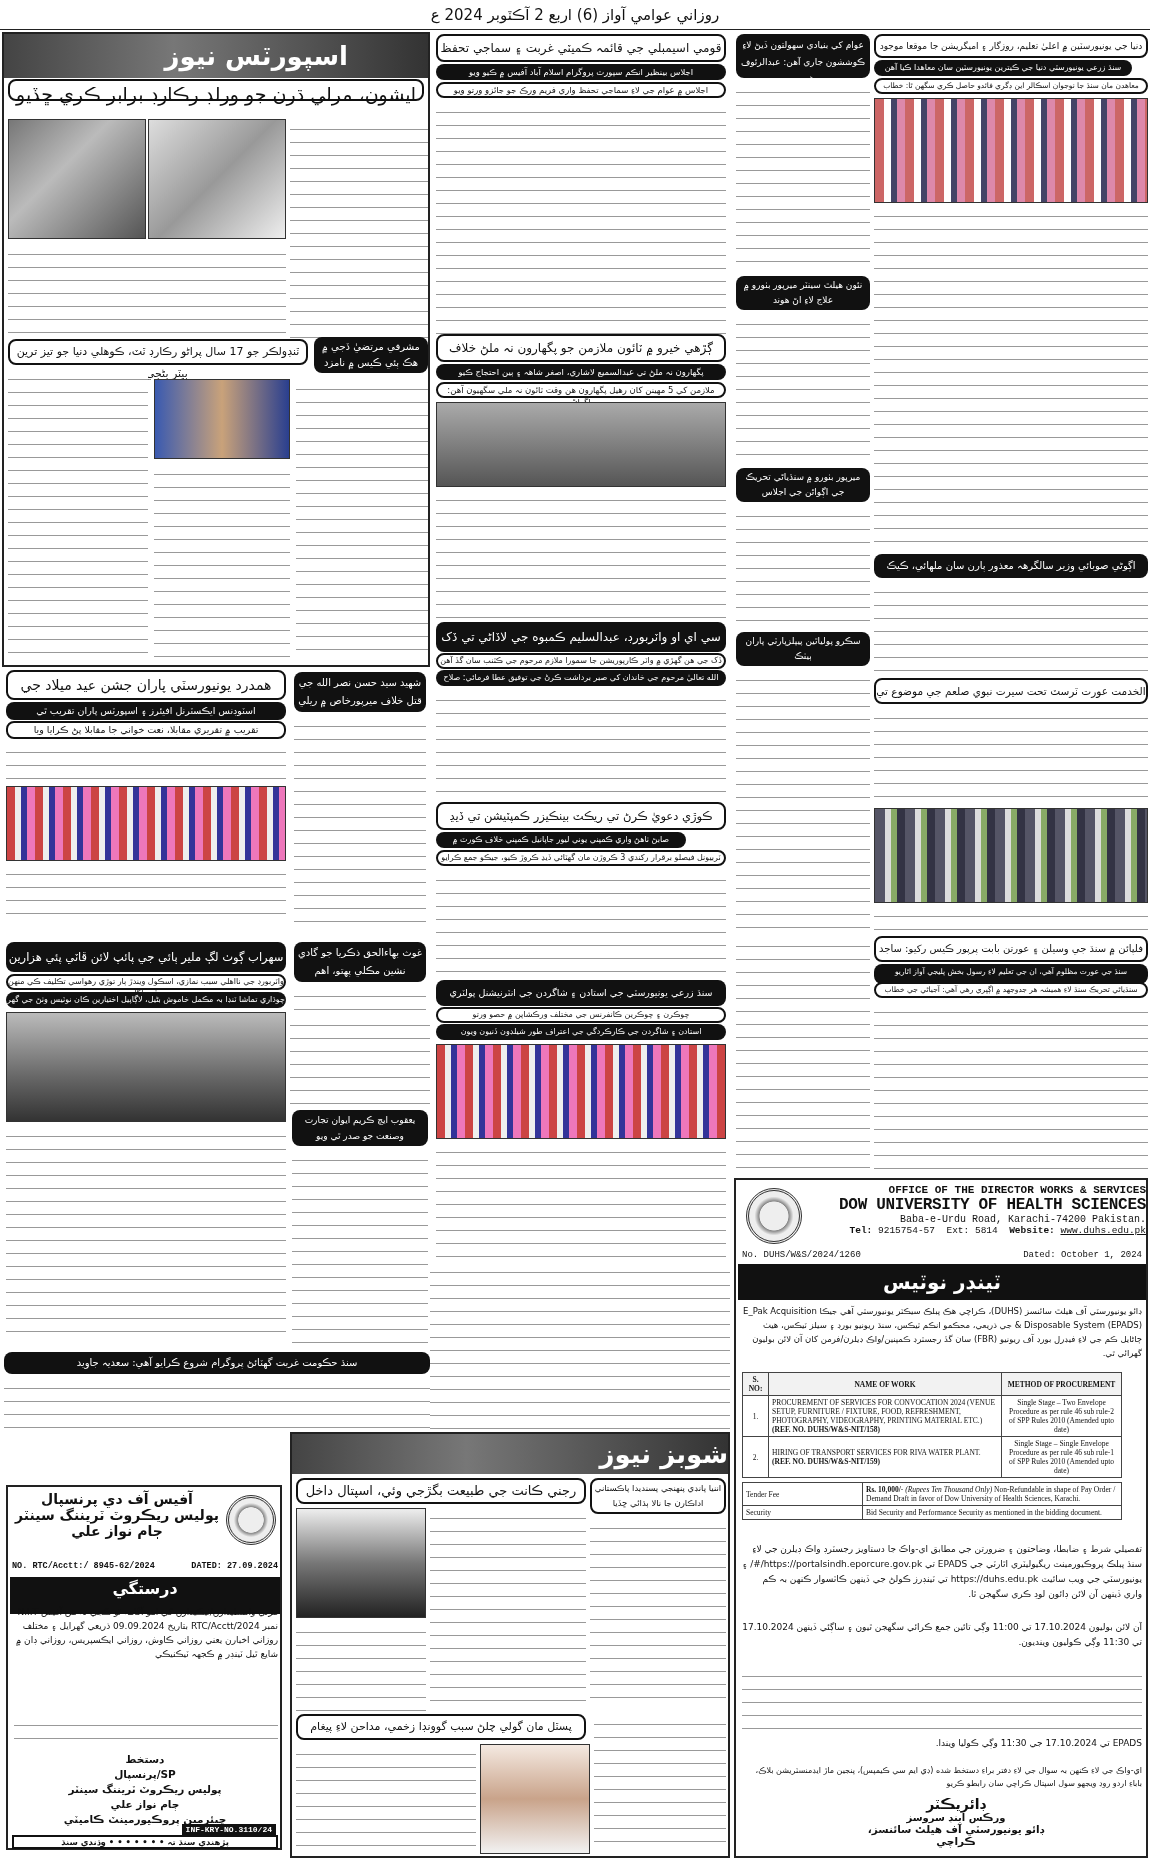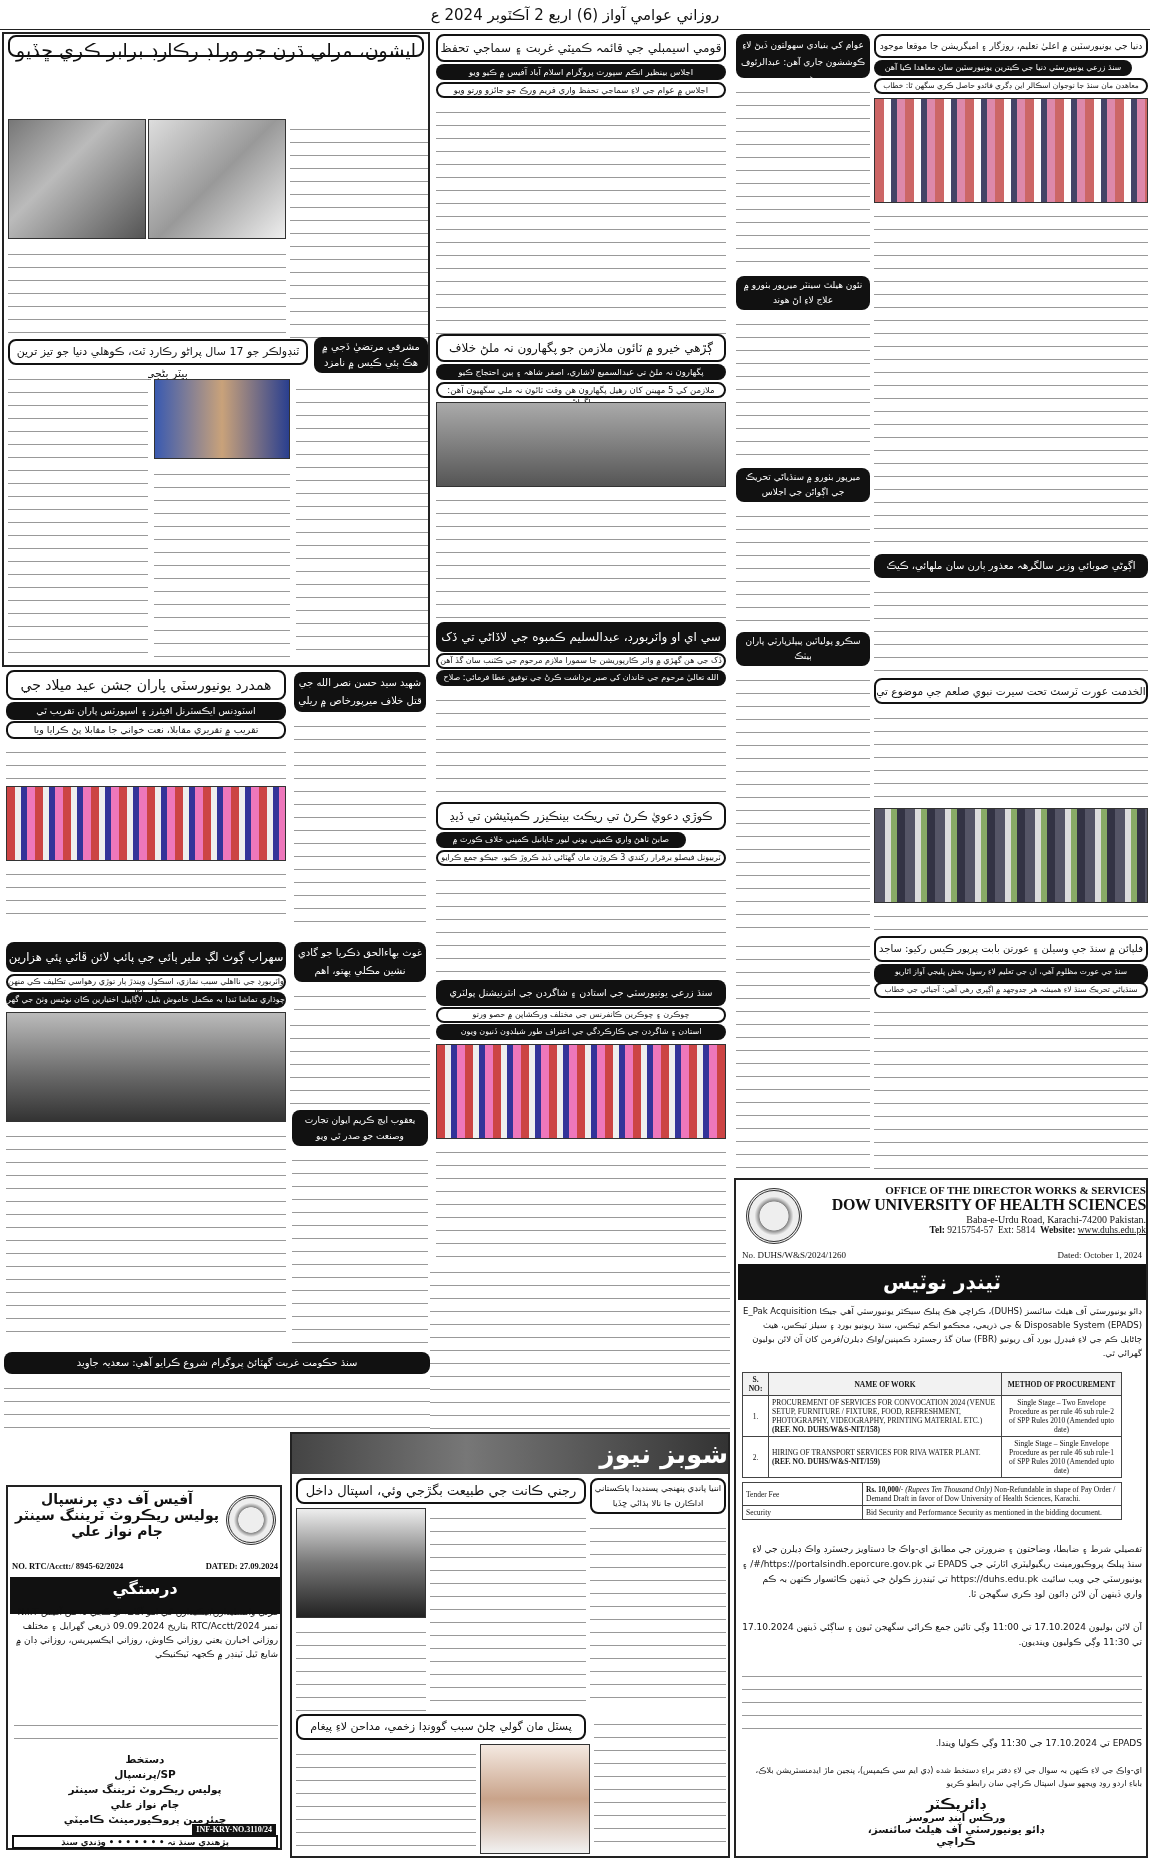--- a/index.html
+++ b/index.html
@@ -12,31 +12,34 @@
 .outline{border:2px solid #111;border-radius:8px;text-align:center;background:#fff}
 .col-text{font-size:9.5px;line-height:13px;color:#222;overflow:hidden;direction:rtl;text-align:justify}
 .photo{background:linear-gradient(135deg,#777,#bbb 40%,#555);border:1px solid #333}
 .photo.light{background:linear-gradient(135deg,#ddd,#999 50%,#eee)}
 .photo.crowd{background:repeating-linear-gradient(90deg,#c44 0 8px,#eee 8px 14px,#339 14px 20px,#e7b 20px 28px)}
 .banner{background:linear-gradient(90deg,#444,#777 40%,#333);color:#fff;text-align:right;font-weight:bold}
 .rule{background:#222}
 table{border-collapse:collapse;width:100%}
 td,th{border:1px solid #444;font-family:"Liberation Serif",serif;font-size:7.5px;padding:2px 3px;vertical-align:middle}
 th{font-weight:bold;text-align:center;background:#f2f2f2}
-.en{font-family:Liberation Serif, serif;direction:ltr}
+.en{font-family:Liberation Mono, monospace;direction:ltr}
 .seal{border:3px double #333;border-radius:50%;background:radial-gradient(circle,#eee 40%,#888 42%,#eee 55%)}
 .filler{background:repeating-linear-gradient(180deg,#fff 0 10px,#999 10px 11px,#fff 11px 13px)}
 </style>
 </head>
 <body>
 
 <div class="abs masthead rtl" style="text-align:center">روزاني عوامي آواز (6) اربع 2 آڪٽوبر 2024 ع</div>
 <div class="abs rule" style="left:0;top:29px;width:1150px;height:1px"></div>
 
 <div class="abs box" style="left:2px;top:32px;width:428px;height:635px">
+  <div class="banner rtl" style="height:44px;font-size:26px;line-height:44px;padding-right:80px;text-align:right">
+    <span>اسپورٽس نيوز</span>
+  </div>
   <div class="outline rtl" style="margin:1px 4px;height:22px;font-size:19px;line-height:26px;text-align:center">ايشون، مرلي ڌرن جو ورلڊ رڪارڊ برابر ڪري ڇڏيو</div>
   <div class="abs photo" style="left:4px;top:85px;width:138px;height:120px"></div>
   <div class="abs photo light" style="left:144px;top:85px;width:138px;height:120px"></div>
   <div class="abs col-text filler" style="left:286px;top:85px;width:138px;height:220px"></div>
   <div class="abs col-text filler" style="left:4px;top:210px;width:278px;height:95px"></div>
 
   <div class="abs outline rtl" style="left:4px;top:305px;width:300px;height:26px;font-size:11px;line-height:22px">ٽنڊولڪر جو 17 سال پراڻو رڪارڊ ٽٽ، ڪوهلي دنيا جو تيز ترين بيٽر بڻجي ويو</div>
   <div class="abs blackbar rtl" style="left:310px;top:303px;width:114px;height:36px;font-size:10px;line-height:16px;padding:2px">مشرفي مرتضيٰ ڏجي ۾ هڪ ٻئي ڪيس ۾ نامزد</div>
   <div class="abs col-text filler" style="left:4px;top:335px;width:140px;height:290px"></div>
   <div class="abs photo" style="left:150px;top:345px;width:136px;height:80px;background:linear-gradient(90deg,#3a5ab0,#c9a27a 50%,#2a3f8f)"></div>

